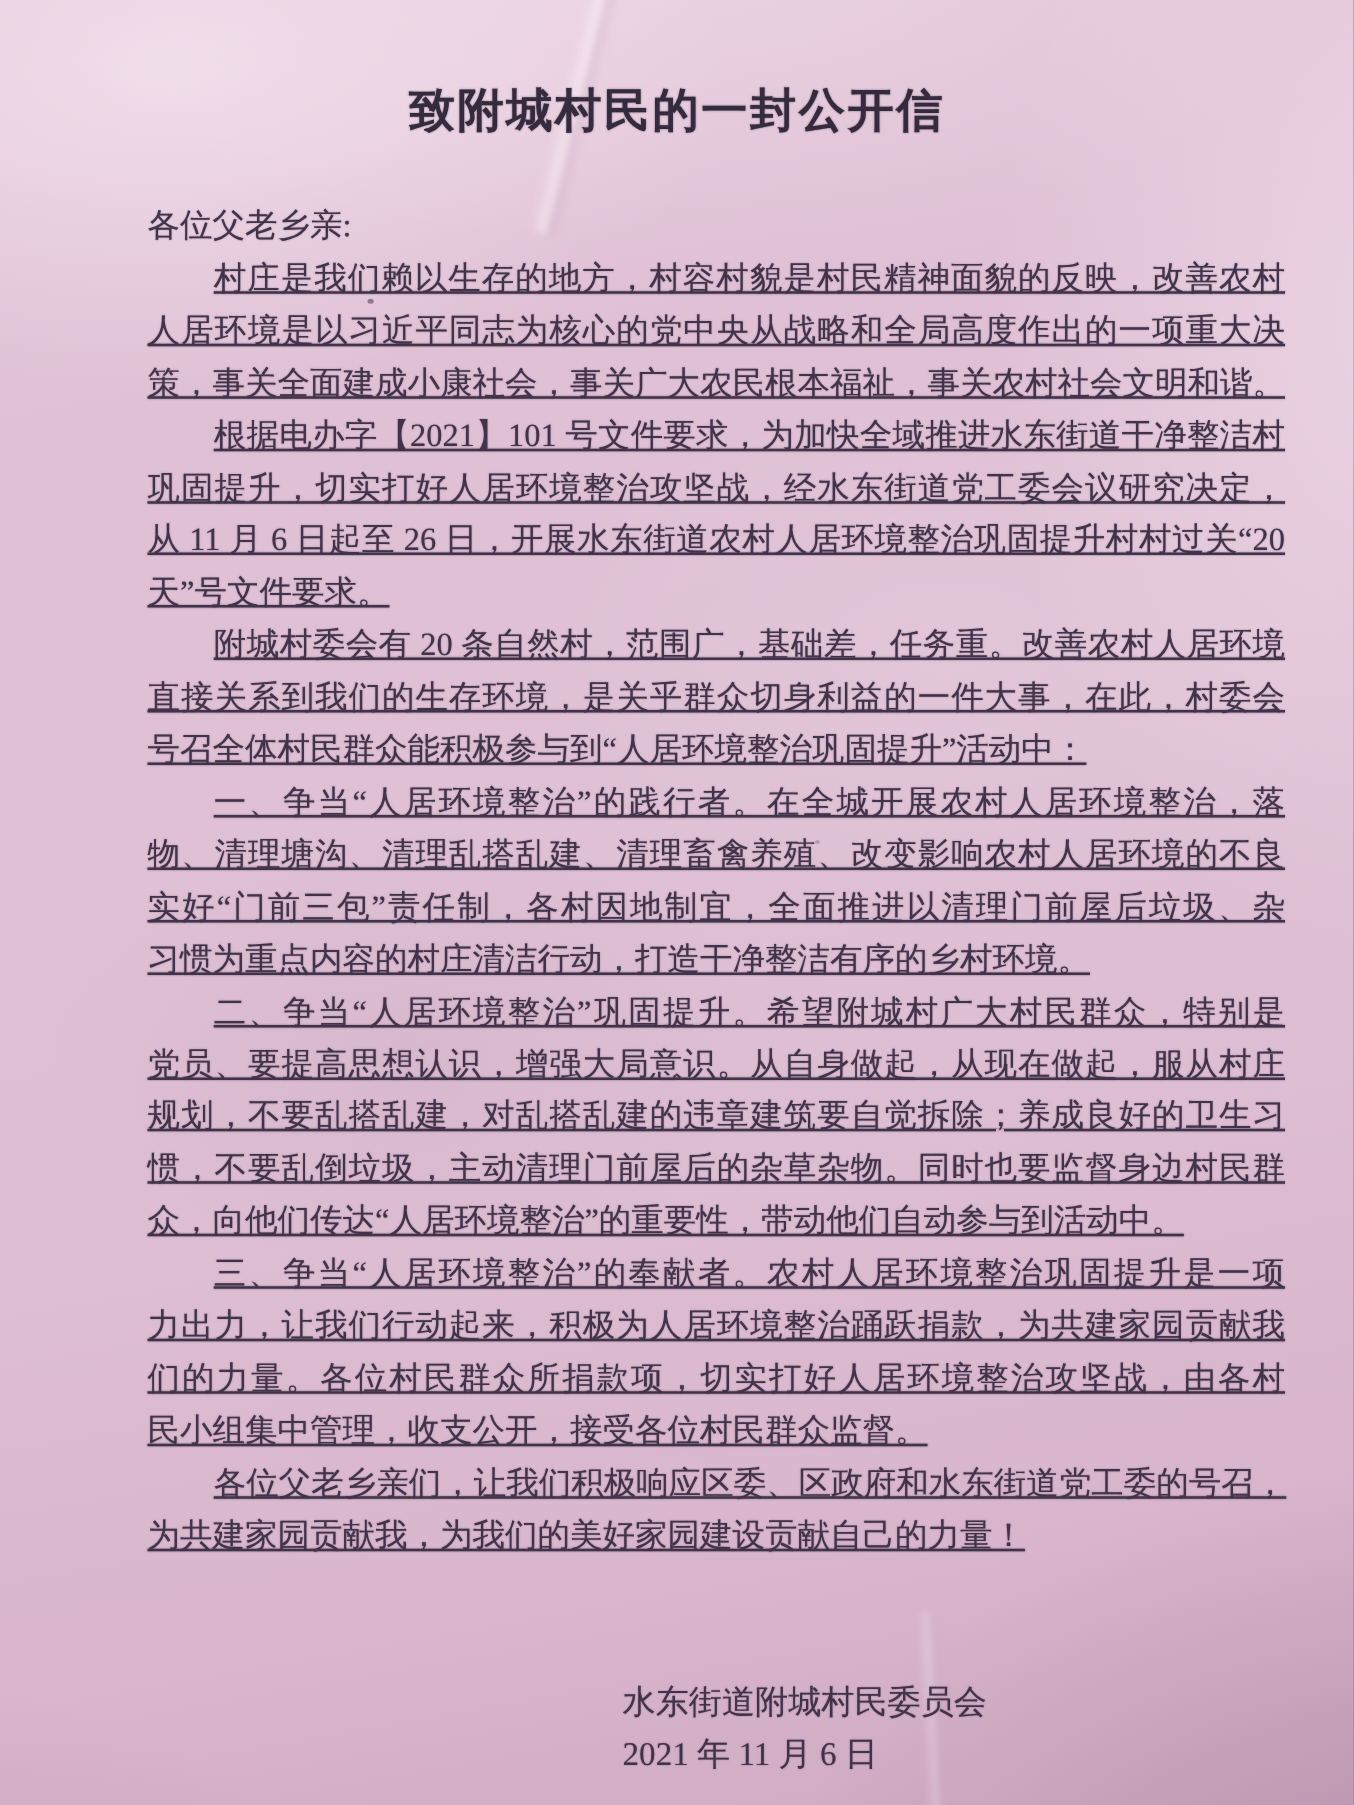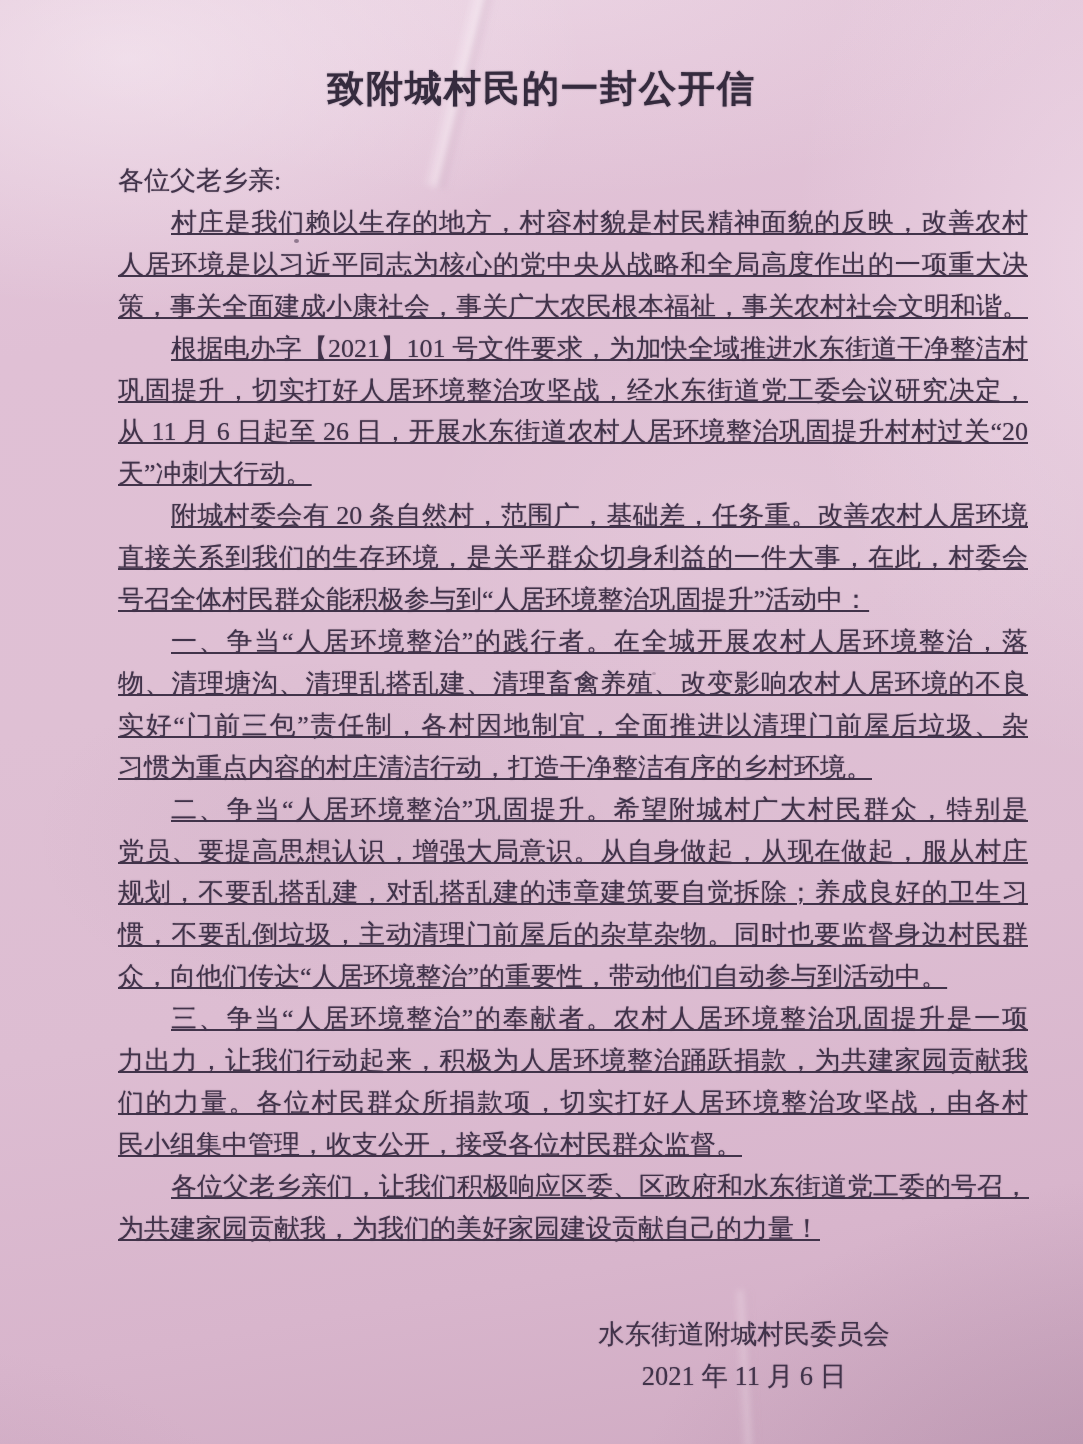--- a/index.html
+++ b/index.html
@@ -84,23 +84,23 @@
     text-align-last: justify;
   }
   .line.end {
     text-align: left;
     text-align-last: left;
   }
   .line.indent { text-indent: 53px; }
   .sig-block {
     position: absolute;
     left: 498px;
-    top: 1313px;
+    top: 1340px;
     width: 492px;
-    text-align: center;
+    text-align: left;
     font-size: 26.5px;
     line-height: 42px;
     text-shadow: 0 0 1.3px rgba(65,51,74,0.55);
   }
 </style>
 </head>
 <body>
 
 <div class="page">
 
@@ -119,21 +119,21 @@
     <div class="para">
       <div class="line indent">村庄是我们赖以生存的地方，村容村貌是村民精神面貌的反映，改善农村</div>
       <div class="line">人居环境是以习近平同志为核心的党中央从战略和全局高度作出的一项重大决</div>
       <div class="line">策，事关全面建成小康社会，事关广大农民根本福祉，事关农村社会文明和谐。</div>
     </div>
 
     <div class="para">
       <div class="line indent">根据电办字【2021】101 号文件要求，为加快全域推进水东街道干净整洁村</div>
       <div class="line">巩固提升，切实打好人居环境整治攻坚战，经水东街道党工委会议研究决定，</div>
       <div class="line">从 11 月 6 日起至 26 日，开展水东街道农村人居环境整治巩固提升村村过关“20</div>
-      <div class="line end">天”冲刺大行动。</div>
+      <div class="line end">天”号文件要求。</div>
     </div>
 
     <div class="para">
       <div class="line indent">附城村委会有 20 条自然村，范围广，基础差，任务重。改善农村人居环境</div>
       <div class="line">直接关系到我们的生存环境，是关乎群众切身利益的一件大事，在此，村委会</div>
       <div class="line end">号召全体村民群众能积极参与到“人居环境整治巩固提升”活动中：</div>
     </div>
 
     <div class="para">
       <div class="line indent">一、争当“人居环境整治”的践行者。在全城开展农村人居环境整治，落</div>

